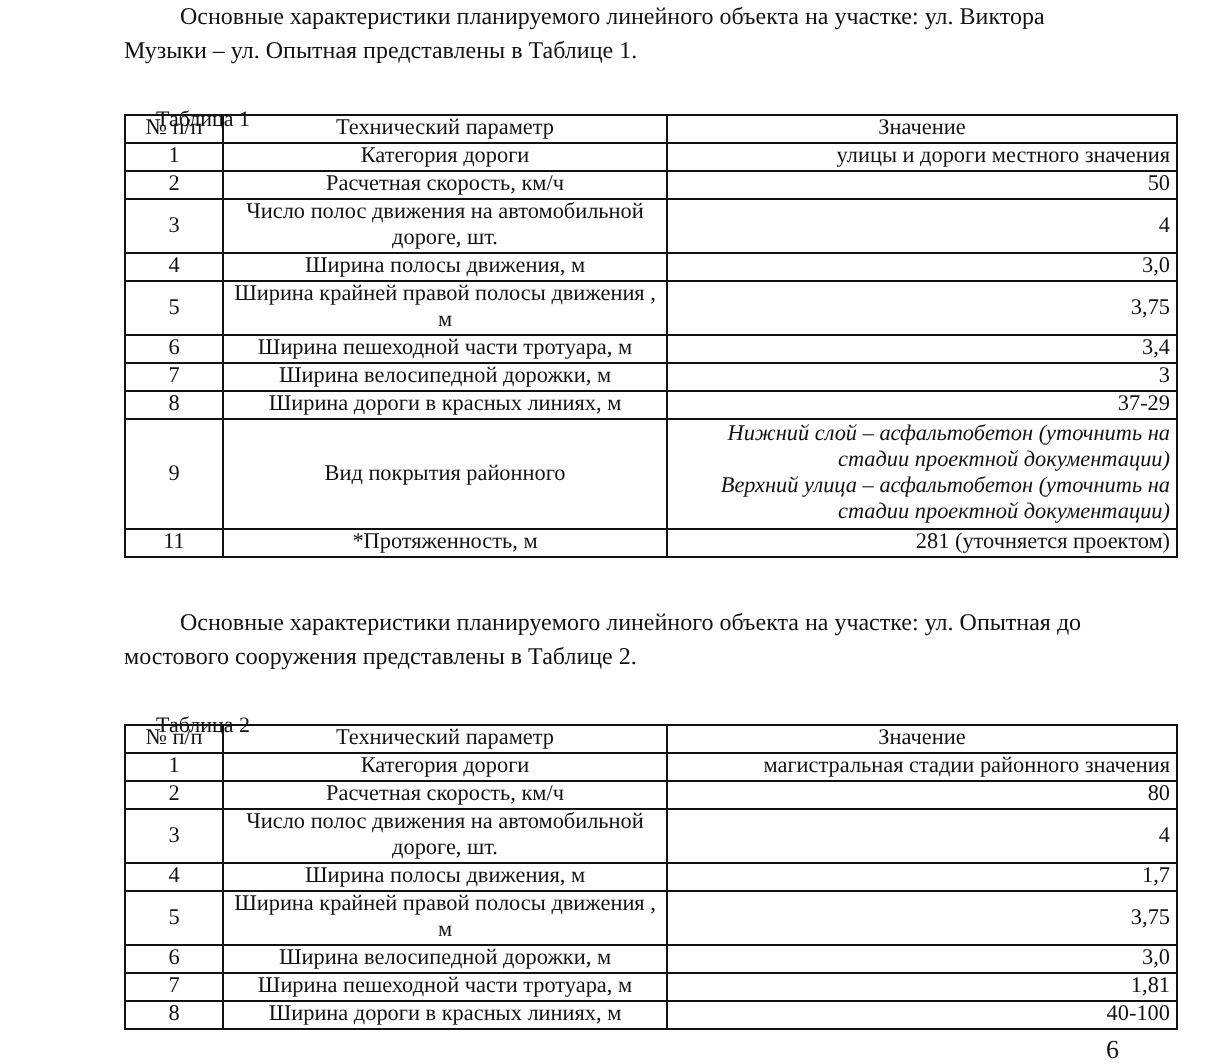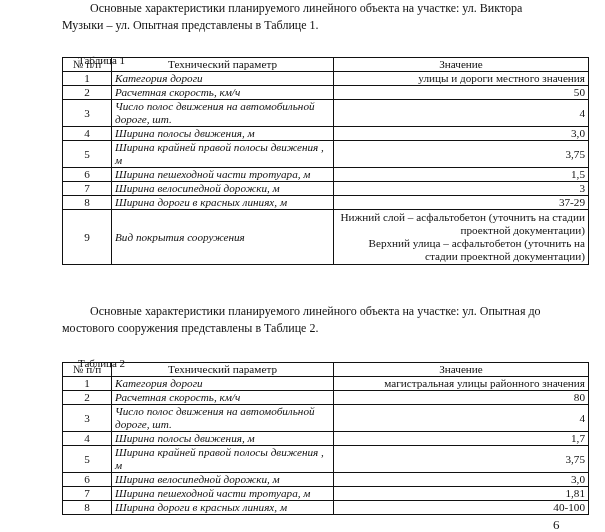--- a/index.html
+++ b/index.html
@@ -52,27 +52,27 @@
       padding: 0 3px;
       font-weight: normal;
       vertical-align: middle;
     }
     table.spec col.c-num { width: 49px; }
     #table1 col.c-param { width: 222px; }
     #table2 col.c-param { width: 222px; }
     table.spec col.c-val { width: auto; }
     table.spec th { text-align: center; height: 11px; }
     td.num { text-align: center; }
-    td.param { text-align: left; padding-left: 5px; font-style: italic; }
+    td.param { text-align: center; padding-left: 5px; }
     td.val { text-align: right; }
     .h1 { height: 12px; }
     .h2 { height: 26px; }
     .h2b { height: 22px; }
     .h4 { height: 55px; }
-    .val-line { display: block; }
+    .val-line { display: block; font-style: italic; }
 
     #page-number {
       position: absolute;
       left: 553px;
       top: 517px;
       font-size: 13px;
     }
   </style>
 </head>
 <body>
@@ -115,39 +115,44 @@
       <td class="val">3,0</td>
     </tr>
     <tr class="h2b">
       <td class="num">5</td>
       <td class="param">Ширина крайней правой полосы движения , м</td>
       <td class="val">3,75</td>
     </tr>
     <tr class="h1">
       <td class="num">6</td>
       <td class="param">Ширина пешеходной части тротуара, м</td>
-      <td class="val">1,5</td>
+      <td class="val">3,4</td>
     </tr>
     <tr class="h1">
       <td class="num">7</td>
       <td class="param">Ширина велосипедной дорожки, м</td>
       <td class="val">3</td>
     </tr>
     <tr class="h1">
       <td class="num">8</td>
       <td class="param">Ширина дороги в красных линиях, м</td>
       <td class="val">37-29</td>
     </tr>
     <tr class="h4">
       <td class="num">9</td>
-      <td class="param">Вид покрытия сооружения</td>
+      <td class="param">Вид покрытия районного</td>
       <td class="val">
         <span class="val-line">Нижний слой – асфальтобетон (уточнить на стадии проектной документации)</span>
         <span class="val-line">Верхний улица – асфальтобетон (уточнить на стадии проектной документации)</span>
       </td>
+    </tr>
+    <tr class="h1">
+      <td class="num">11</td>
+      <td class="param">*Протяженность, м</td>
+      <td class="val">281 (уточняется проектом)</td>
     </tr>
   </tbody>
 </table>
 
 <p id="para2" class="para"><span class="indent"></span><span>Основные характеристики планируемого линейного объекта на участке: ул. Опытная до мостового сооружения представлены в Таблице 2.</span></p>
 <p id="caption2" class="caption">Таблица 2</p>
 
 <table id="table2" class="spec">
   <colgroup>
       <col class="c-num">
@@ -158,21 +163,21 @@
     <tr>
       <th>№ п/п</th>
       <th>Технический параметр</th>
       <th>Значение</th>
     </tr>
   </thead>
   <tbody>
     <tr class="h1">
       <td class="num">1</td>
       <td class="param">Категория дороги</td>
-      <td class="val">магистральная улицы районного значения</td>
+      <td class="val">магистральная стадии районного значения</td>
     </tr>
     <tr class="h1">
       <td class="num">2</td>
       <td class="param">Расчетная скорость, км/ч</td>
       <td class="val">80</td>
     </tr>
     <tr class="h2">
       <td class="num">3</td>
       <td class="param">Число полос движения на автомобильной дороге, шт.</td>
       <td class="val">4</td>

